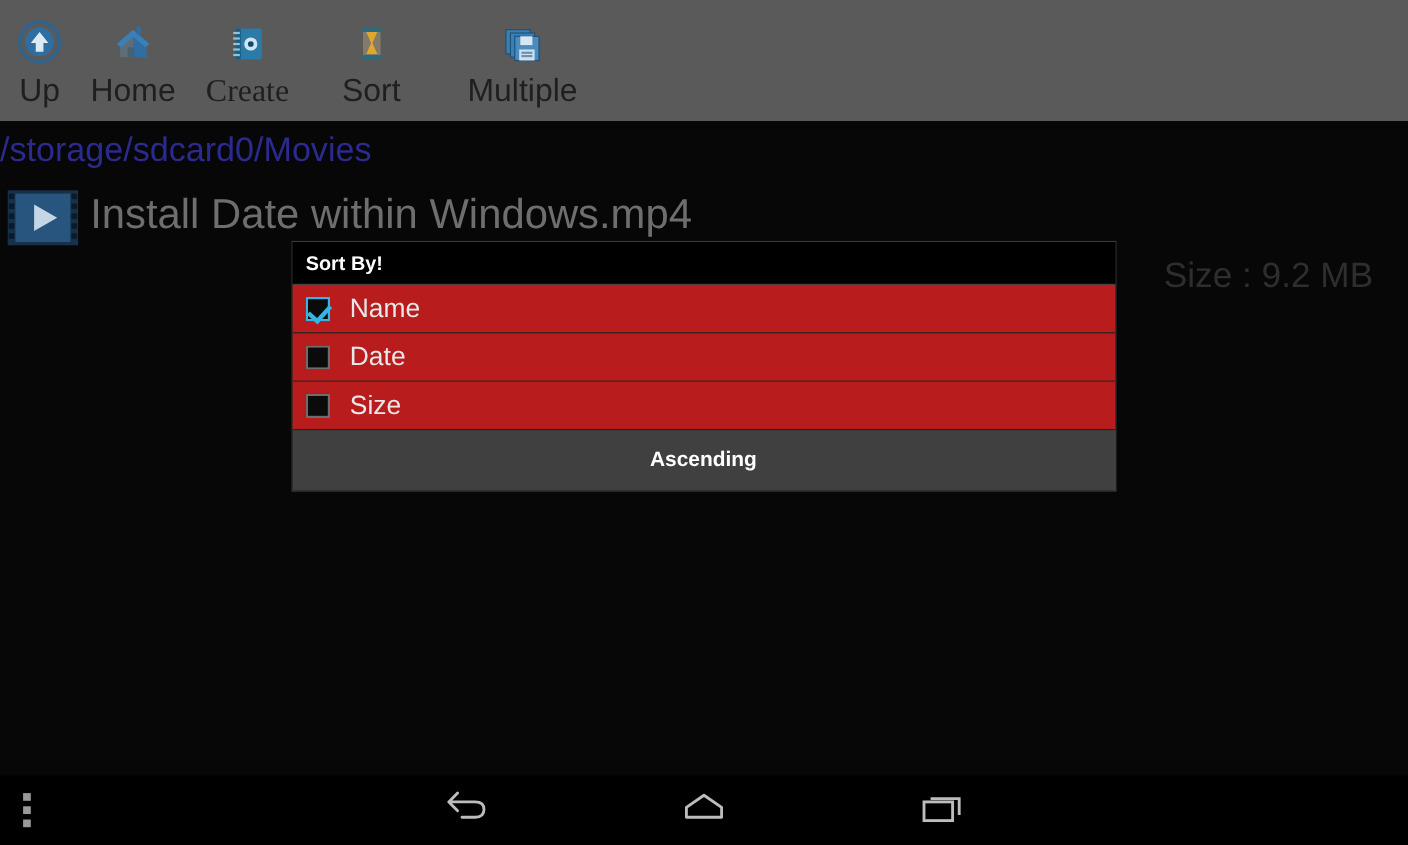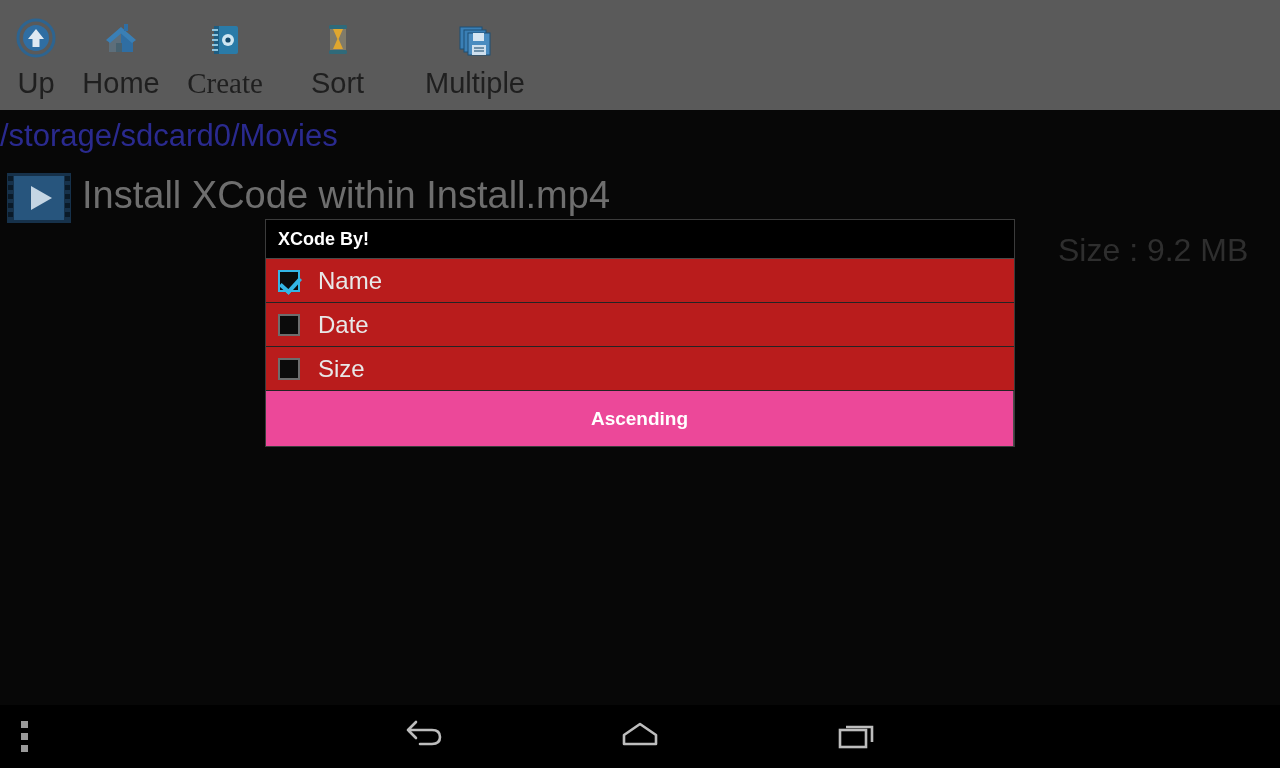--- a/index.html
+++ b/index.html
@@ -71,21 +71,21 @@
   .cbox.checked::after {
     content:""; position:absolute; left:4px; top:1px;
     width:9px; height:16px; border:solid #33b5e5;
     border-width:0 4px 4px 0; transform:rotate(42deg);
   }
   .opt-label { font-size:24px; color:#e8e8e8; margin-left:18px; }
 
   #dialog-buttons { display:flex; height:55px; }
   .dlg-btn {
     flex:1; display:flex; align-items:center; justify-content:center;
-    font-size:19px; font-weight:bold; color:#ffffff; background:#ec4899;
+    font-size:19px; font-weight:bold; color:#ffffff; background:#404040;
   }
   .dlg-btn.first { border-right:1px solid #4a4a4a; }
 
   
   #navbar {
     position:absolute; left:0; bottom:0; width:1280px; height:63px;
     background:#000; display:flex; align-items:center;
   }
   .nav-btn { position:absolute; top:0; height:63px;
              display:flex; align-items:center; justify-content:center; }
@@ -191,25 +191,25 @@
         <rect x="2" y="40" width="5" height="5"></rect>
         <rect x="59" y="4" width="5" height="5"></rect>
           <rect x="59" y="13" width="5" height="5"></rect>
         <rect x="59" y="22" width="5" height="5"></rect>
           <rect x="59" y="31" width="5" height="5"></rect>
         <rect x="59" y="40" width="5" height="5"></rect>
       </g>
       <path d="M25 14 L46 26 L25 38 Z" fill="#c5d6e4"></path>
     </svg>
   </div>
-  <div id="file-name">Install XCode within Install.mp4</div>
+  <div id="file-name">Install Date within Windows.mp4</div>
   <div id="file-size">Size : 9.2 MB</div>
 
   <div id="dialog">
-    <div id="dialog-title">XCode By!</div>
+    <div id="dialog-title">Sort By!</div>
 
     <div class="opt-row">
       <div class="cbox checked"></div>
       <div class="opt-label">Name</div>
     </div>
 
     <div class="opt-row">
       <div class="cbox"></div>
       <div class="opt-label">Date</div>
     </div>

